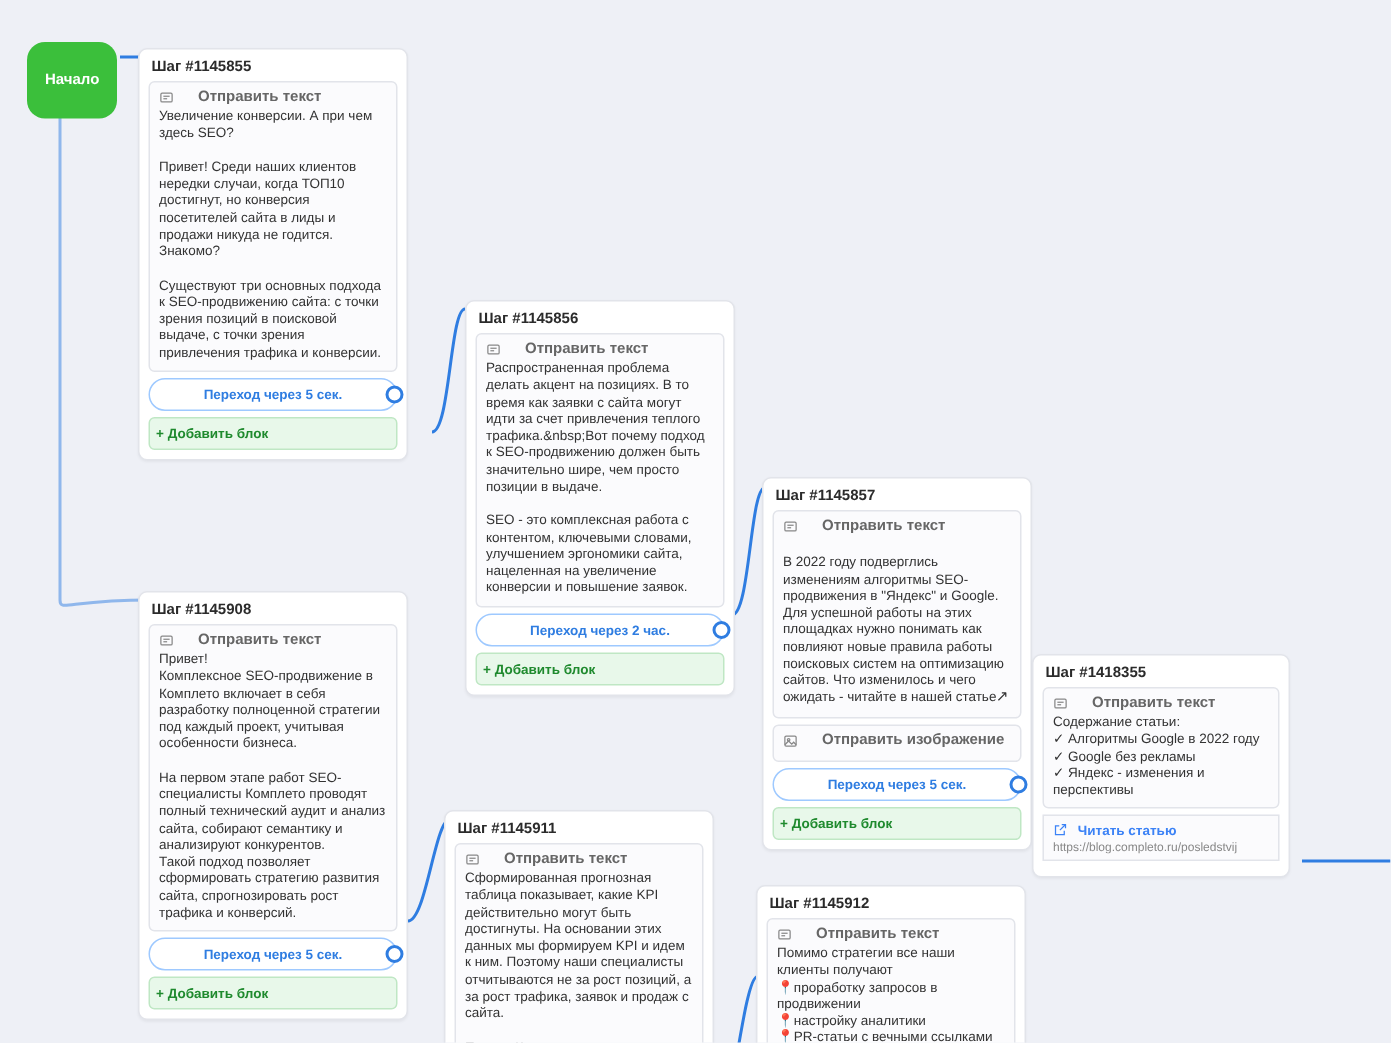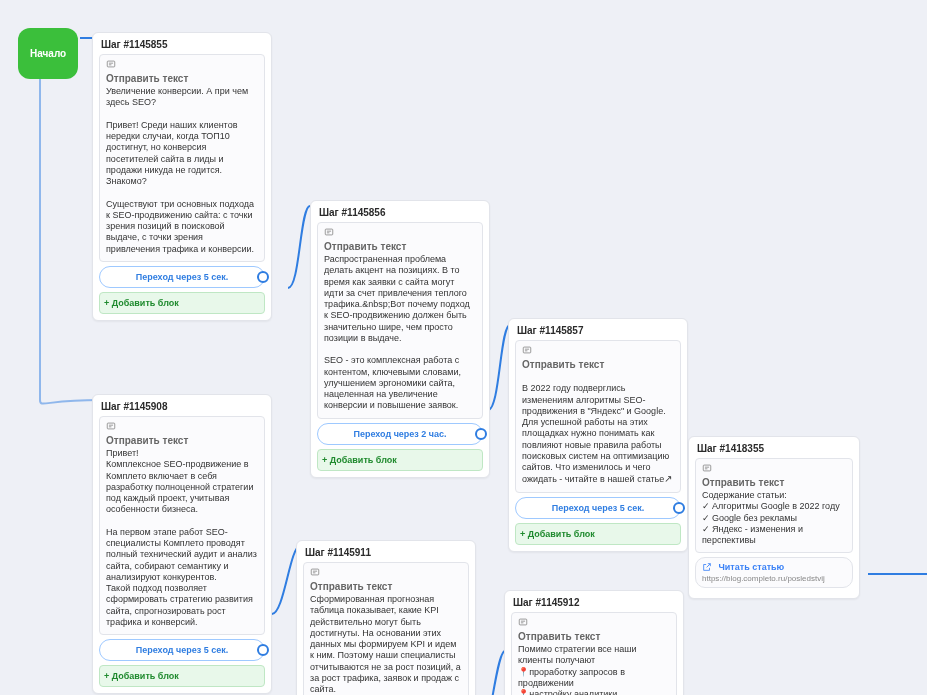--- a/index.html
+++ b/index.html
@@ -64,27 +64,26 @@
   .block {
     border: 1px solid #e2e4ea;
     border-radius: 4px;
     background: #fbfbfd;
     padding: 4px 6px 6px 6px;
     margin-bottom: 4px;
   }
 
   .block-header {
     display: flex;
-    align-items: flex-start;
-    gap: 4px;
+    align-items: flex-end;
+    gap: 16px;
     font-size: 10px;
     font-weight: 700;
     color: #666;
     margin-bottom: 2px;
-    flex-direction: column;
   }
 
   .block-header .icon {
     width: 10px;
     height: 10px;
     display: inline-flex;
     align-items: center;
     justify-content: center;
   }
   .block-header .icon svg { width: 10px; height: 10px; }
@@ -94,21 +93,21 @@
     line-height: 1.25;
     color: #333;
     white-space: pre-line;
     word-wrap: break-word;
   }
 
   .block-body .marker { color: #d32f2f; }
 
   .link-block {
     border: 1px solid #e2e4ea;
-    border-radius: 10px;
+    border-radius: 0;
     background: #fbfbfd;
     padding: 4px 6px;
     margin-bottom: 4px;
     font-size: 9px;
   }
   .link-block .link-title { color: #3b82f6; font-weight: 600; }
   .link-block .link-url {
     color: #888;
     font-size: 8px;
     overflow: hidden;
@@ -253,20 +252,32 @@
               <line x1="7" y1="10" x2="17" y2="10"></line>
               <line x1="7" y1="14" x2="13" y2="14"></line>
             </svg>
       </span>
       <span data-name="block-label">Отправить текст</span>
     </div>
     <div class="block-body" data-name="block-body">
       <span>В 2022 году подверглись изменениям алгоритмы SEO-продвижения в "Яндекс" и Google.  Для успешной работы на этих площадках нужно понимать как повлияют новые правила работы поисковых систем на оптимизацию сайтов. Что изменилось и чего ожидать - читайте в нашей статье</span><span class="cursor-icon" data-name="cursor-icon"></span>
     </div>
   </div>
+  <div class="block" data-name="send-image-block">
+    <div class="block-header" data-name="block-header">
+      <span class="icon" data-name="image-icon">
+        <svg viewBox="0 0 24 24" fill="none" stroke="#888" stroke-width="2">
+              <rect x="3" y="4" width="18" height="16" rx="2"></rect>
+              <circle cx="9" cy="10" r="2"></circle>
+              <path d="M3 18 L9 12 L14 17 L17 14 L21 18"></path>
+            </svg>
+      </span>
+      <span data-name="block-label">Отправить изображение</span>
+    </div>
+  </div>
   <div class="pill-btn" data-name="transition-button">
     <span>Переход через 5 сек.</span>
   </div>
   <div class="add-block-btn" data-name="add-block-button">
     <span>+ Добавить блок</span>
   </div>
 </div>
 
 <div class="step-card" style="left:688px; top:436px; width:172px;" data-name="step-card-1145858">
   <div class="step-title" data-name="step-title">Шаг #1418355</div>

